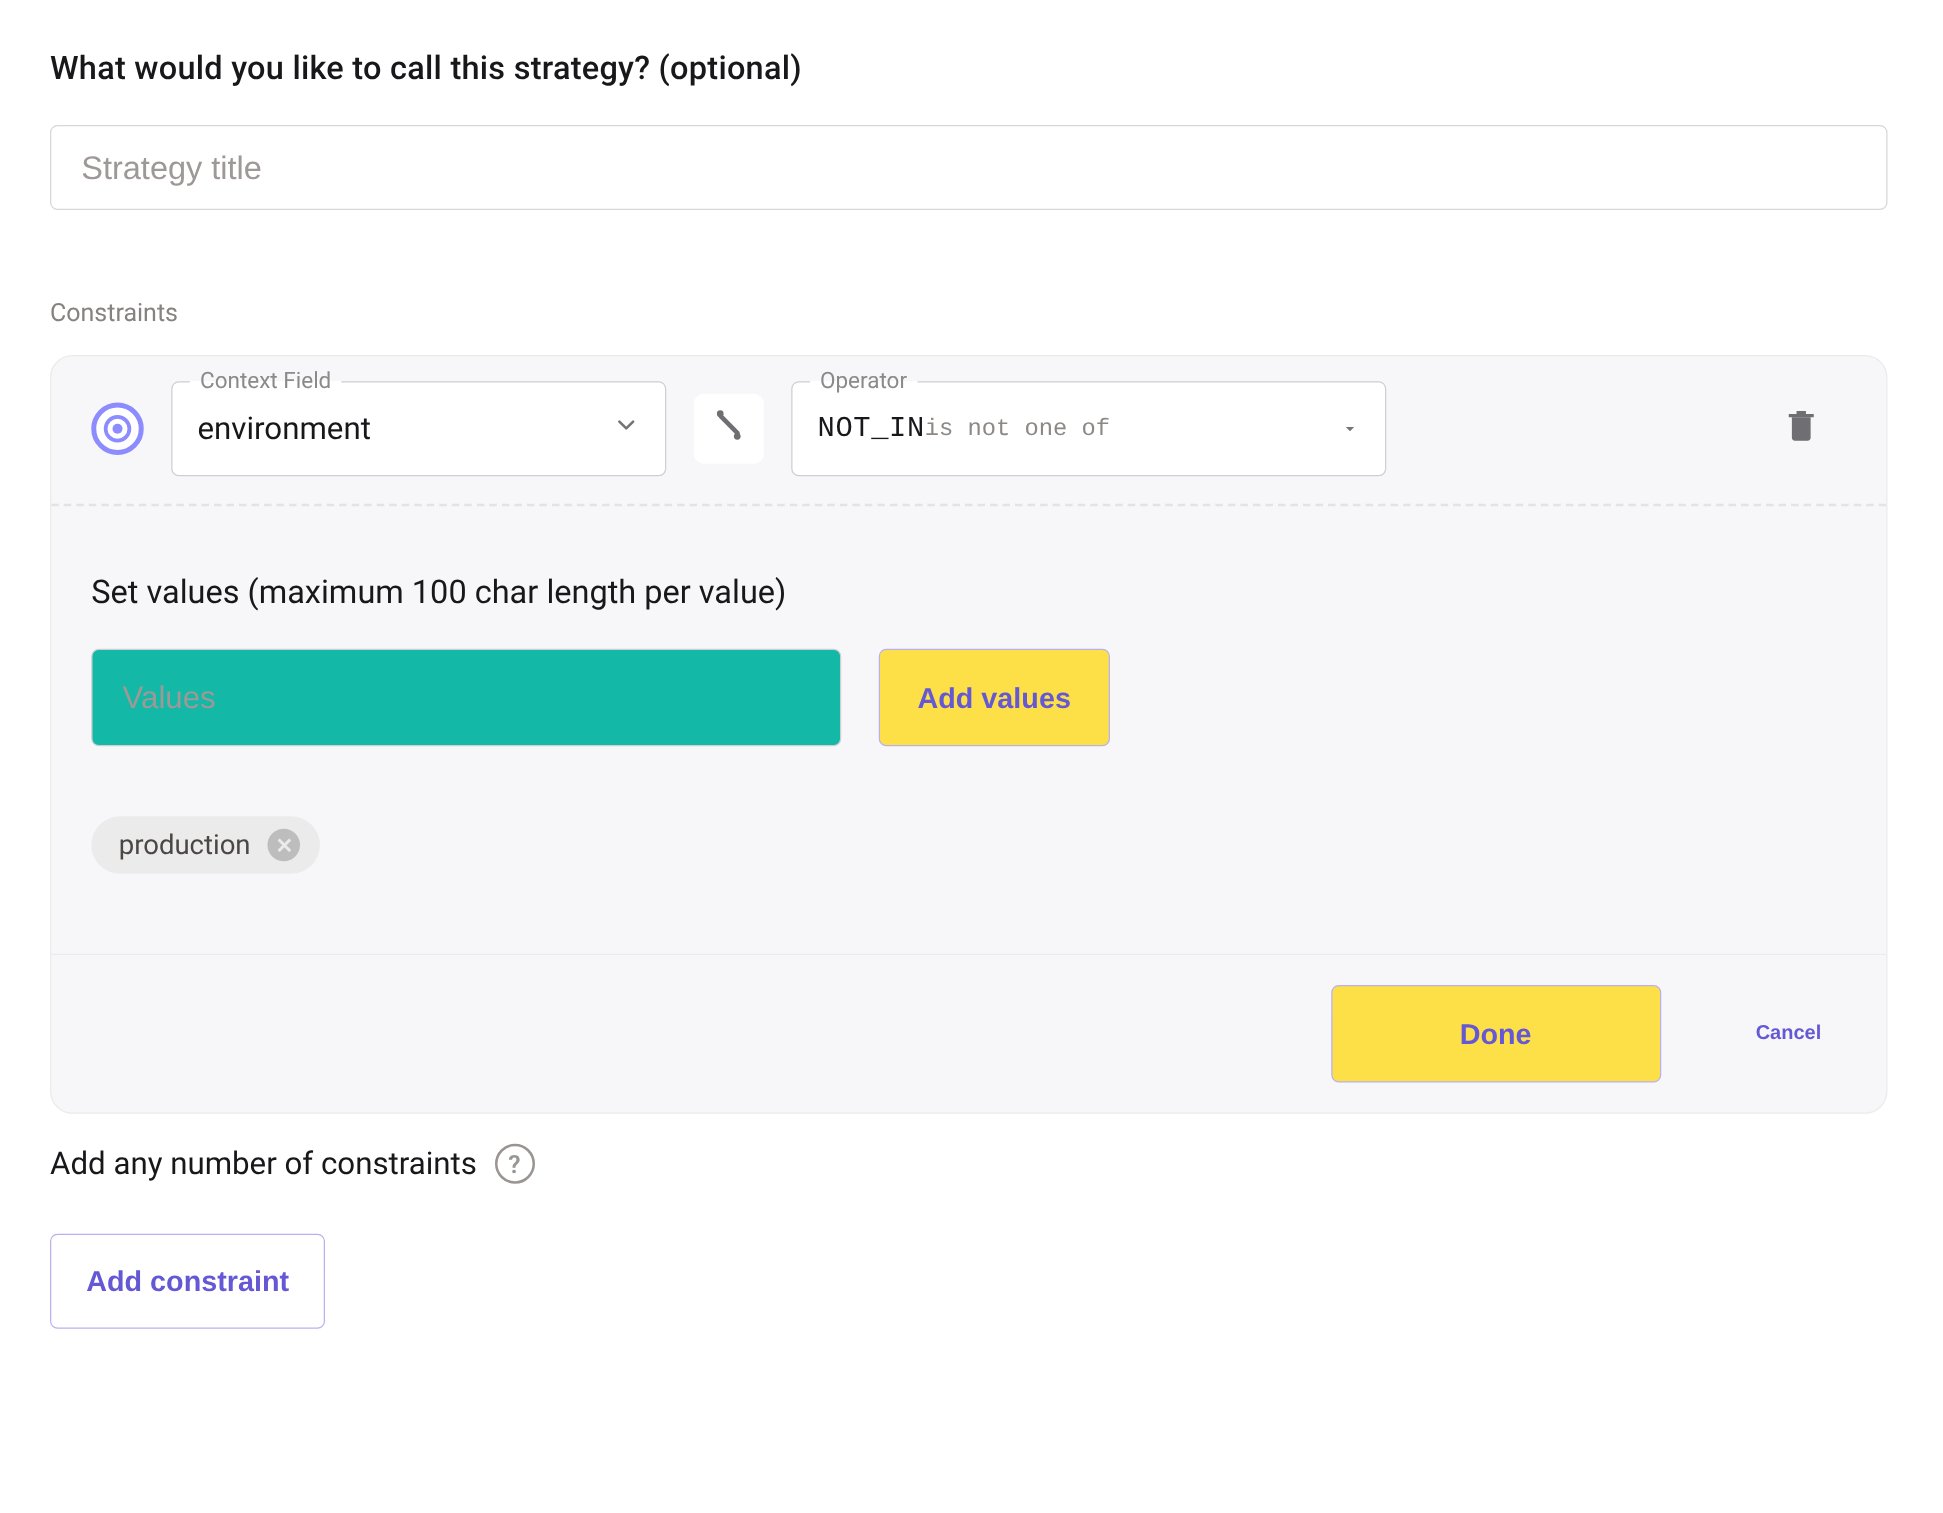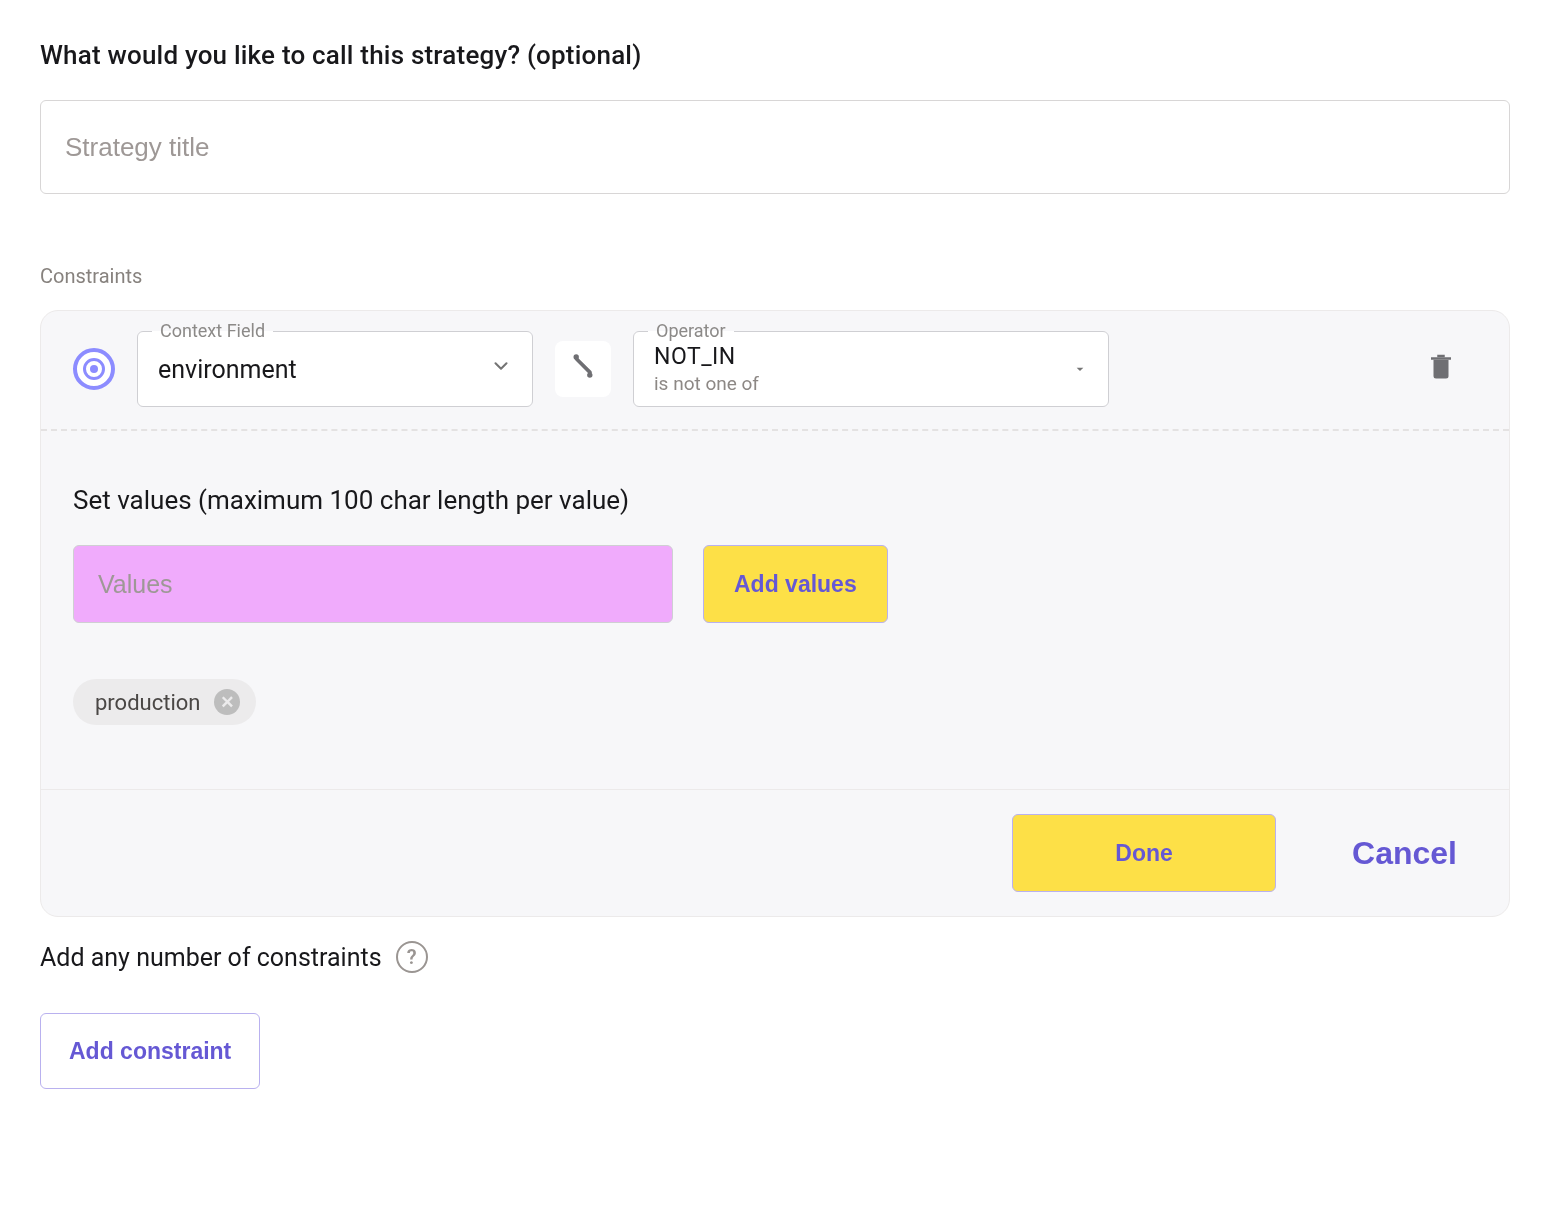--- a/index.html
+++ b/index.html
@@ -13,21 +13,21 @@
   .container { max-width: 1470px; }
   .form-label {
     font-size: 26px;
     font-weight: 500;
     color: #18181b;
     margin-bottom: 30px;
     letter-spacing: 0.2px;
   }
   .strategy-input {
     width: 100%;
-    height: 94px;
+    height: 68px;
     border: 1px solid #d8d6d6;
     border-radius: 6px;
     padding: 0 24px;
     font-size: 26px;
     color: #18181b;
     outline: none;
     margin-bottom: 70px;
   }
   .strategy-input::placeholder { color: #9e9896; }
   .section-label {
@@ -83,38 +83,38 @@
   .chevron { color: #757575; }
   .case-toggle {
     width: 56px; height: 56px;
     background: #ffffff;
     border-radius: 8px;
     display:flex; align-items:center; justify-content:center;
     color: #6f6f73;
     cursor: pointer;
   }
   .operator-field { width: 476px; justify-content: space-between; cursor:pointer;}
-  .op-col { display:flex; flex-direction:column; }
+  .op-col { display:flex; flex-direction:row;font-family:Liberation Mono, monospace; }
   .op-name { font-size: 23px; letter-spacing: 0.5px; }
   .op-desc { font-size: 19px; color: #8d8885; margin-top:2px;}
   .spacer { flex: 1; }
   .trash {
     width: 40px; height: 40px; color:#6f6f73; cursor:pointer;
     display:flex; align-items:center; justify-content:center;
     margin-right: 16px;
   }
   .constraint-body { padding: 54px 32px 64px 32px; }
   .body-label { font-size: 26px; margin-bottom: 30px; }
   .values-row { display:flex; align-items:center; gap: 30px; margin-bottom: 56px;}
   .values-input {
     width: 600px;
     height: 78px;
     border: 1px solid #cfcfd3;
     border-radius: 6px;
-    background:#f0abfc;
+    background:#14b8a6;
     padding: 0 24px;
     font-size: 25px;
     outline:none;
   }
   .values-input::placeholder { color:#9e9896;}
   .btn-outline {
     background: #fde047;
     border: 1px solid #b9b1ef;
     color: #6558d4;
     font-size: 23px;
@@ -140,21 +140,21 @@
     display:flex;align-items:center;justify-content:center;
     font-size:17px; font-weight:bold; cursor:pointer;
   }
   .constraint-footer {
     border-top: 1px solid #eceaea;
     padding: 24px 36px;
     display:flex; justify-content:flex-end; align-items:center; gap:60px;
   }
   .btn-ghost {
     background: transparent; border:none;
-    color:#6558d4; font-size:32px; font-weight:600;
+    color:#6558d4; font-size:16px; font-weight:600;
     cursor:pointer; padding: 20px 16px;
   }
   .after-panel { margin-top: 24px; }
   .hint-row { display:flex; align-items:center; gap:14px; font-size:25px; margin-bottom: 40px;}
   .help-circle {
     width:32px;height:32px;border-radius:50%;
     border:2.5px solid #9a9592; color:#9a9592;
     font-size:20px; font-weight:600;
     display:flex;align-items:center;justify-content:center;
   }

